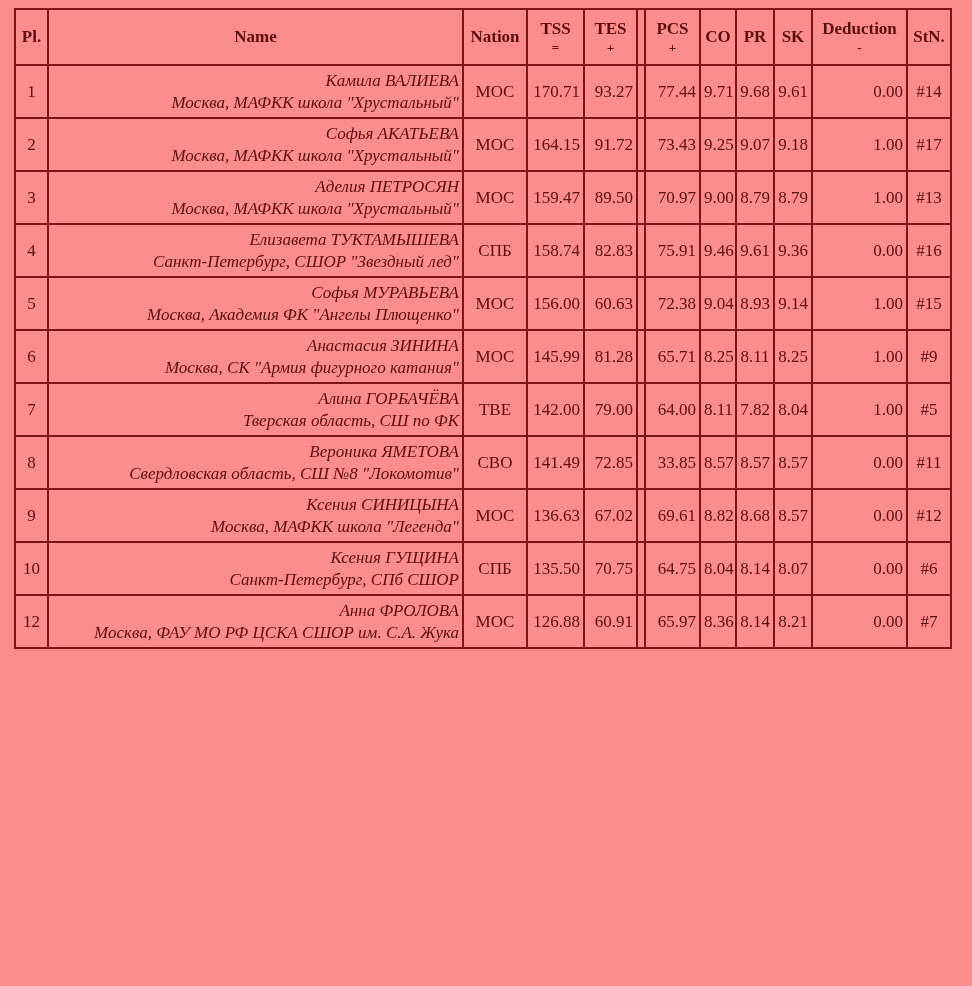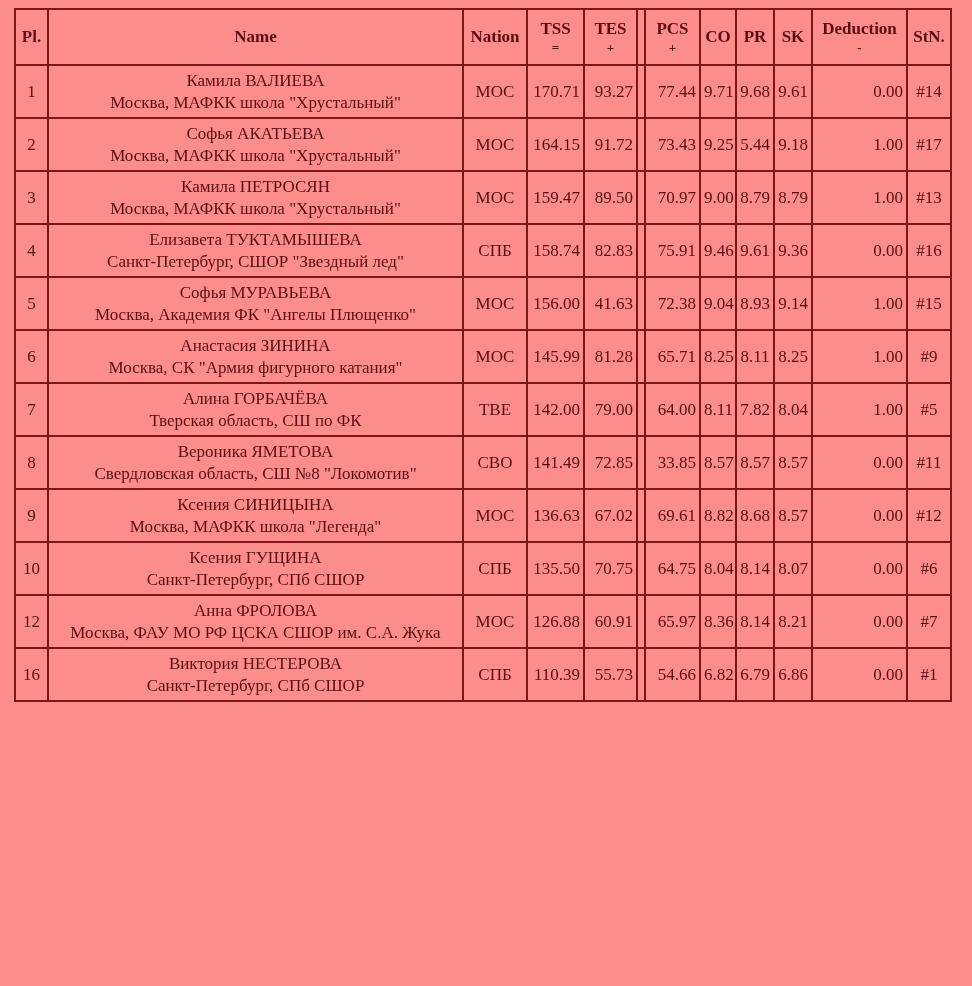--- a/index.html
+++ b/index.html
@@ -33,21 +33,21 @@
     padding:2px 3px;
     overflow:hidden;
   }
   thead tr{height:56px;}
   tbody tr{height:53px;}
   th{font-size:18px;font-weight:bold;text-align:center;line-height:1.1;}
   .h-sub{font-size:13px;font-weight:bold;line-height:1;margin-top:2px;}
   td.c{text-align:center;}
   td.r{text-align:right;padding-right:5px;}
   td.ded{padding-right:8px;}
-  td.name-cell{text-align:center;padding-left:5px;line-height:22px;}
+  td.name-cell{text-align:right;padding-left:5px;line-height:22px;font-style:italic;}
   td.spacer,th.spacer{padding:0;}
 </style>
 </head>
 <body>
 
 <div class="wrap">
   <table class="results">
     <colgroup>
       <col style="width:33px">
         <col style="width:415px">
@@ -113,29 +113,29 @@
     <td class="name-cell">
       <div>Софья АКАТЬЕВА</div>
       <div>Москва, МАФКК школа "Хрустальный"</div>
     </td>
     <td class="c">МОС</td>
     <td class="r">164.15</td>
     <td class="r">91.72</td>
     <td class="spacer"></td>
     <td class="r">73.43</td>
     <td class="c">9.25</td>
-    <td class="c">5.44</td>
+    <td class="c">9.07</td>
     <td class="c">9.18</td>
     <td class="r ded">1.00</td>
     <td class="c">#17</td>
   </tr>
         <tr>
     <td class="c">3</td>
     <td class="name-cell">
-      <div>Камила ПЕТРОСЯН</div>
+      <div>Аделия ПЕТРОСЯН</div>
       <div>Москва, МАФКК школа "Хрустальный"</div>
     </td>
     <td class="c">МОС</td>
     <td class="r">159.47</td>
     <td class="r">89.50</td>
     <td class="spacer"></td>
     <td class="r">70.97</td>
     <td class="c">9.00</td>
     <td class="c">8.79</td>
     <td class="c">8.79</td>
@@ -160,21 +160,21 @@
     <td class="c">#16</td>
   </tr>
         <tr>
     <td class="c">5</td>
     <td class="name-cell">
       <div>Софья МУРАВЬЕВА</div>
       <div>Москва, Академия ФК "Ангелы Плющенко"</div>
     </td>
     <td class="c">МОС</td>
     <td class="r">156.00</td>
-    <td class="r">41.63</td>
+    <td class="r">60.63</td>
     <td class="spacer"></td>
     <td class="r">72.38</td>
     <td class="c">9.04</td>
     <td class="c">8.93</td>
     <td class="c">9.14</td>
     <td class="r ded">1.00</td>
     <td class="c">#15</td>
   </tr>
         <tr>
     <td class="c">6</td>
@@ -270,33 +270,16 @@
     <td class="c">МОС</td>
     <td class="r">126.88</td>
     <td class="r">60.91</td>
     <td class="spacer"></td>
     <td class="r">65.97</td>
     <td class="c">8.36</td>
     <td class="c">8.14</td>
     <td class="c">8.21</td>
     <td class="r ded">0.00</td>
     <td class="c">#7</td>
-  </tr>
-        <tr>
-    <td class="c">16</td>
-    <td class="name-cell">
-      <div>Виктория НЕСТЕРОВА</div>
-      <div>Санкт-Петербург, СПб СШОР</div>
-    </td>
-    <td class="c">СПБ</td>
-    <td class="r">110.39</td>
-    <td class="r">55.73</td>
-    <td class="spacer"></td>
-    <td class="r">54.66</td>
-    <td class="c">6.82</td>
-    <td class="c">6.79</td>
-    <td class="c">6.86</td>
-    <td class="r ded">0.00</td>
-    <td class="c">#1</td>
   </tr>
       </tbody>
   </table>
 </div>
 
 </body></html>

